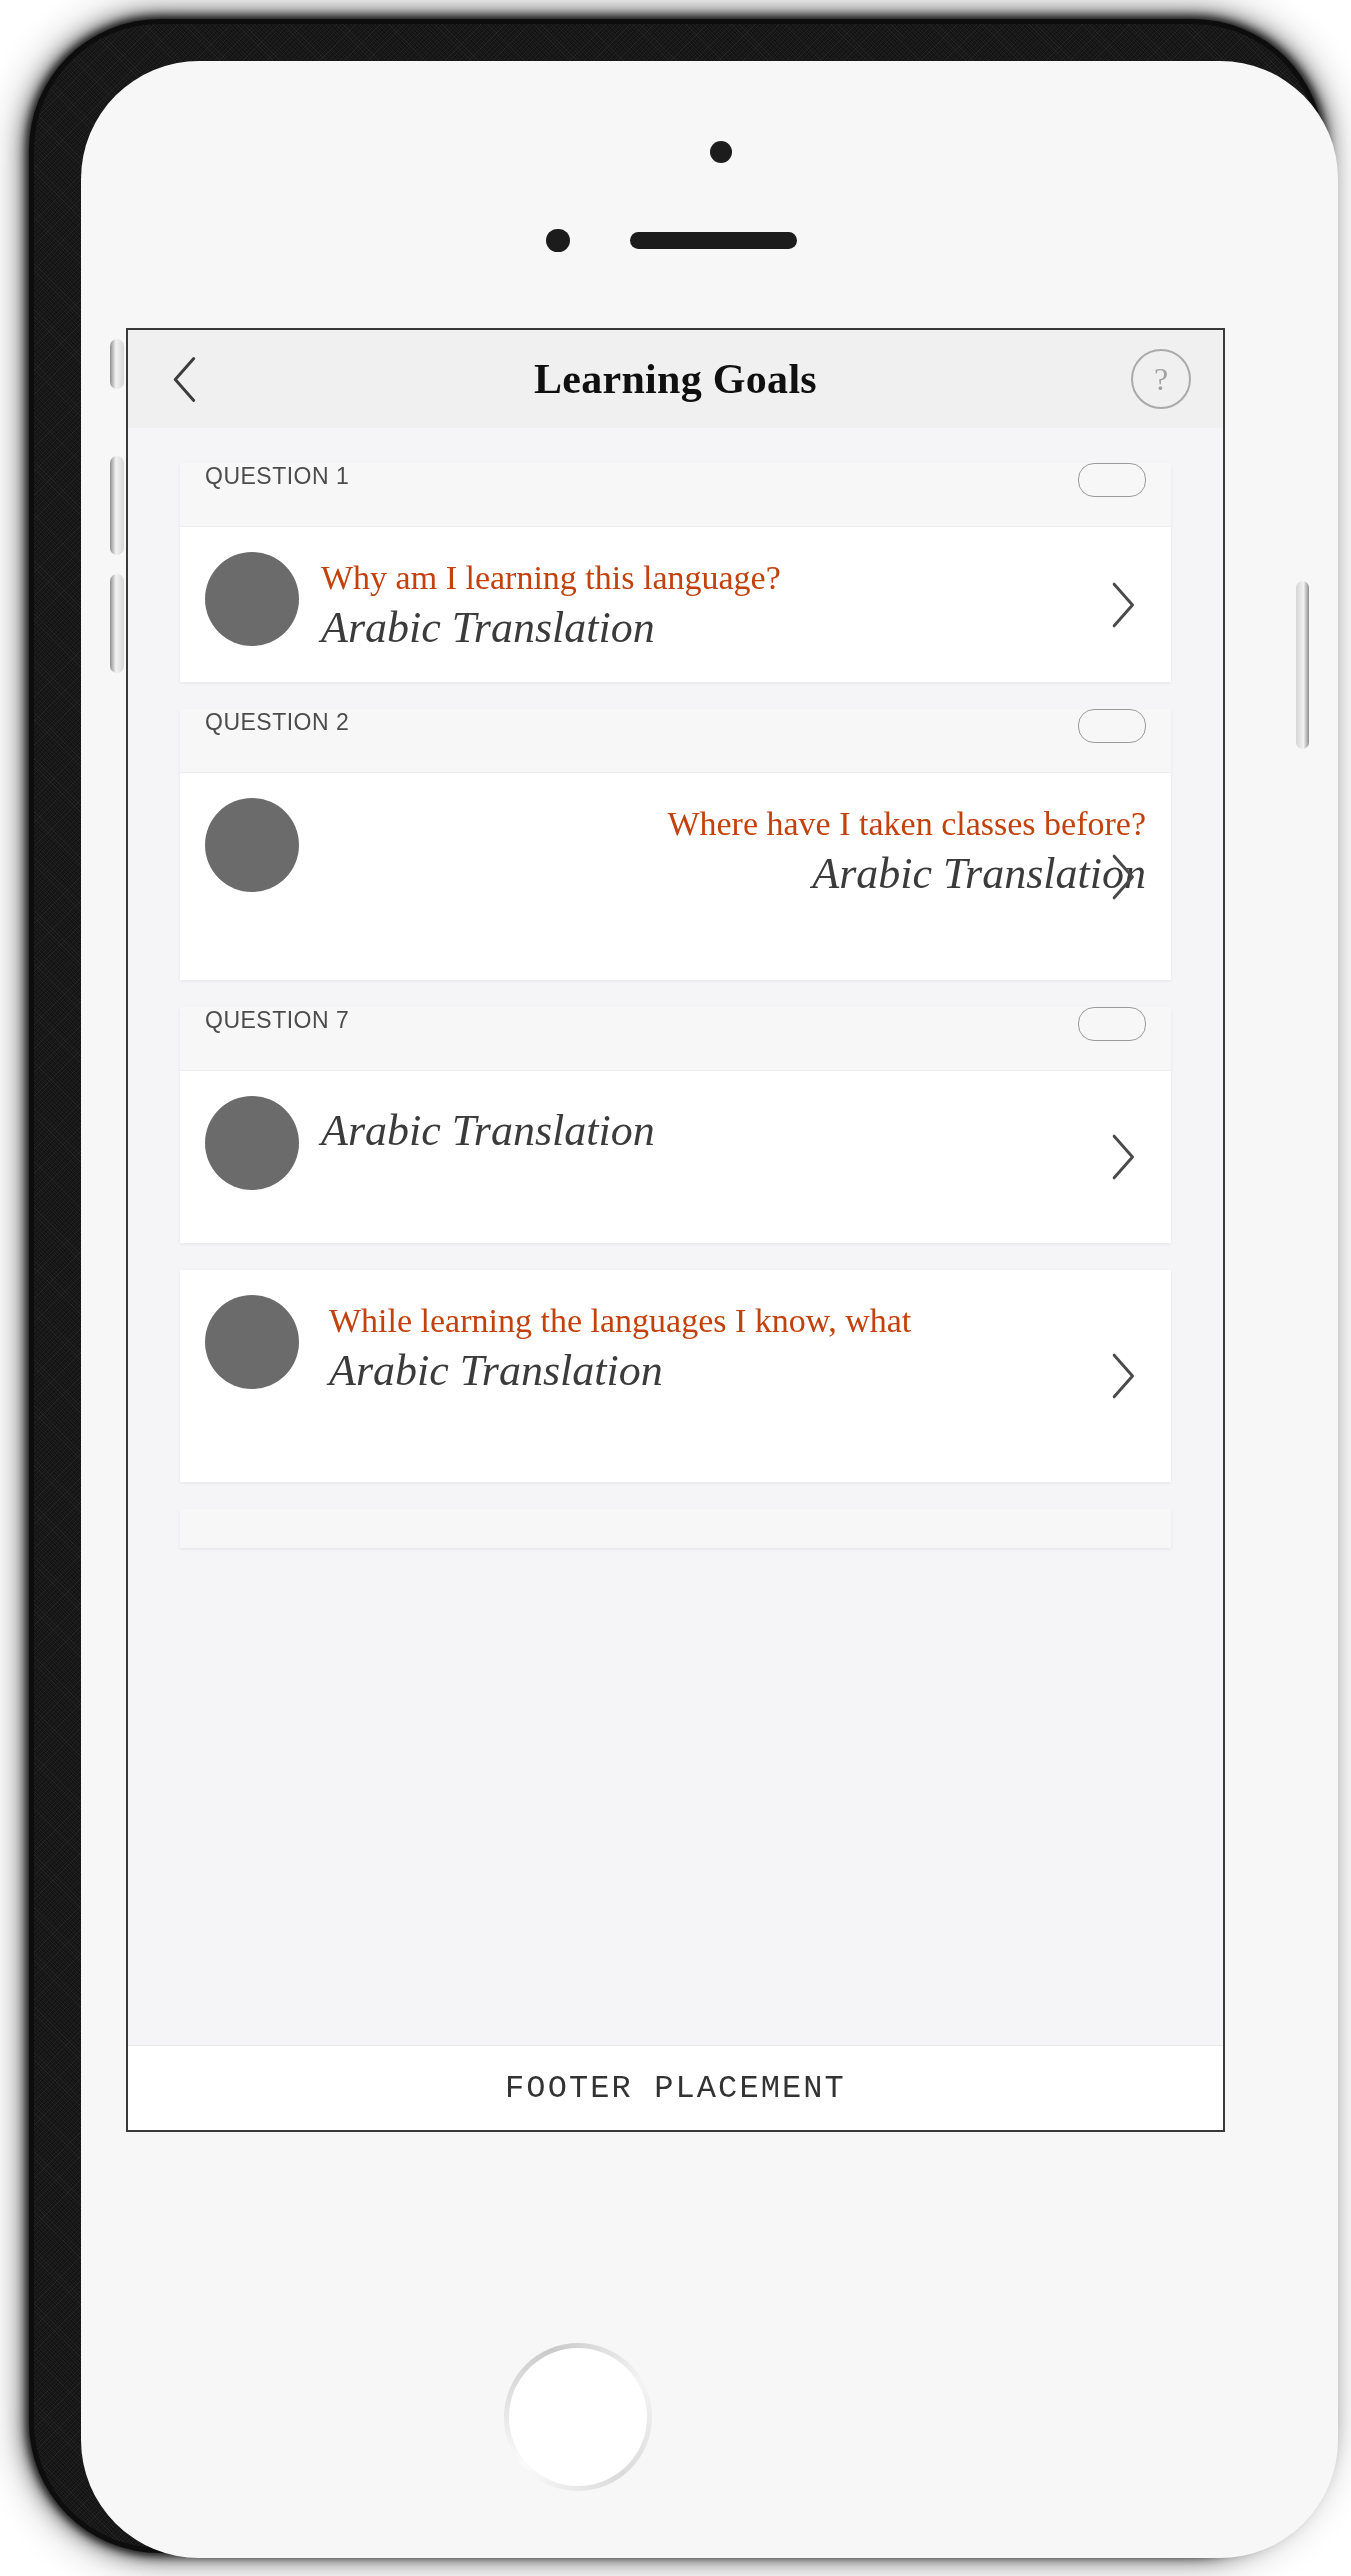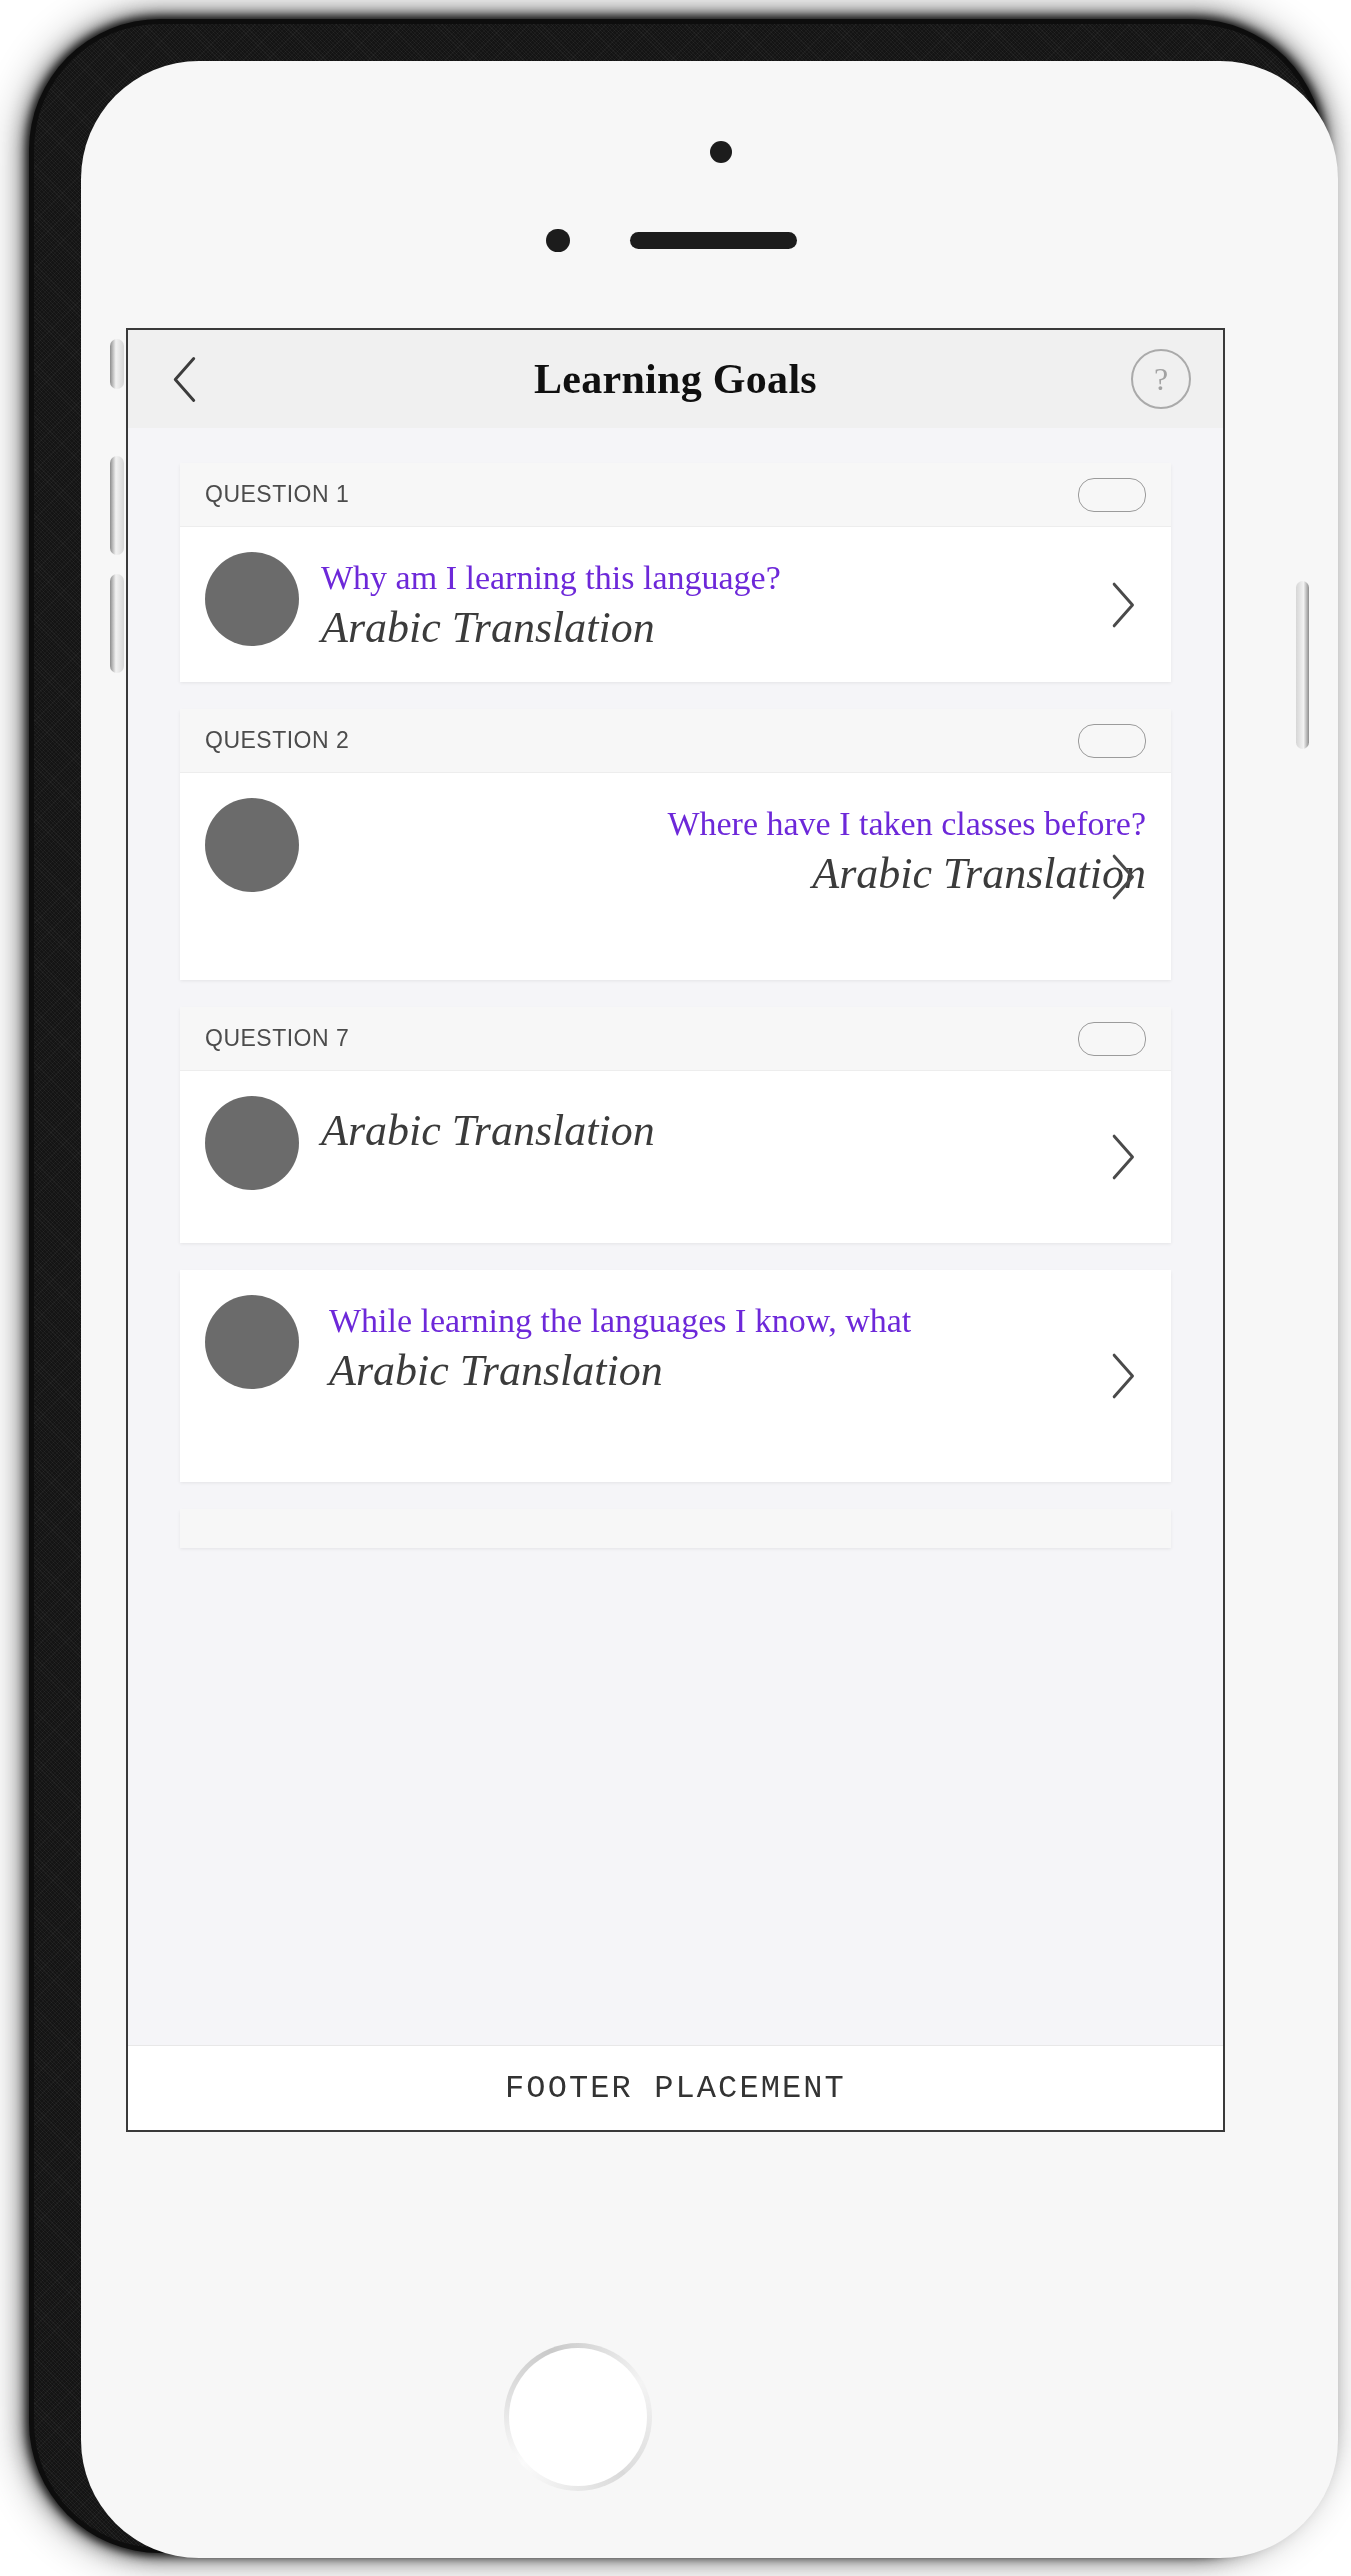--- a/index.html
+++ b/index.html
@@ -73,33 +73,33 @@
     border:2.5px solid #aaaaaa;display:flex;align-items:center;justify-content:center;
     color:#a2a2a2;font-family:"Liberation Serif",serif;font-size:32px;line-height:1;
     cursor:pointer;background:transparent;z-index:2;}
 
   
   #question-list{flex:1 1 auto;position:relative;overflow:hidden;
     padding:35px 52px 0 52px;box-sizing:border-box;}
 
   .question-card{background:#ffffff;margin-bottom:27px;
      box-shadow:0 1.7px 3.4px rgba(0,0,0,.07);}
-  .card-header{height:64px;background:#f7f7f7;display:flex;align-items:center;
+  .card-header{height:64px;background:#f7f7f7;display:flex;
      padding:0 25px;border-bottom:0.8px solid #ededed;box-sizing:border-box;}
   .card-header-label{font-family:"Liberation Sans",sans-serif;font-size:23px;
      color:#4c4c4c;letter-spacing:0.5px;}
   .card-toggle{margin-left:auto;width:66px;height:32px;border-radius:16px;
      border:1.7px solid #9b9b9b;background:transparent;cursor:pointer;}
   .card-body{display:flex;align-items:flex-start;padding:22px 25px 25px 25px;
      position:relative;}
   .avatar{flex:0 0 auto;width:94px;height:94px;border-radius:50%;
      background:#6b6b6b;margin-right:22px;margin-top:3.4px;}
   .card-text{flex:1 1 auto;min-width:0;padding-top:8.4px;}
   .question-text{font-family:"Liberation Serif",serif;font-size:34px;
-     color:#6d28d9;line-height:1.22;white-space:nowrap;}
+     color:#c2410c;line-height:1.22;white-space:nowrap;}
   .question-text.wrap{white-space:normal;}
   .translation-text{font-family:"Liberation Serif",serif;font-style:italic;
      font-size:44px;color:#3b3b3b;line-height:1.2;margin-top:3.4px;}
   .chevron-right{position:absolute;right:29px;top:50%;transform:translateY(-50%);
      width:39px;height:50px;cursor:pointer;}
 
   
   .card-h1 .card-body{height:108px;}
   .card-h2 .card-body{height:160px;text-align:right;}
   .card-h3 .card-body{height:125px;}

